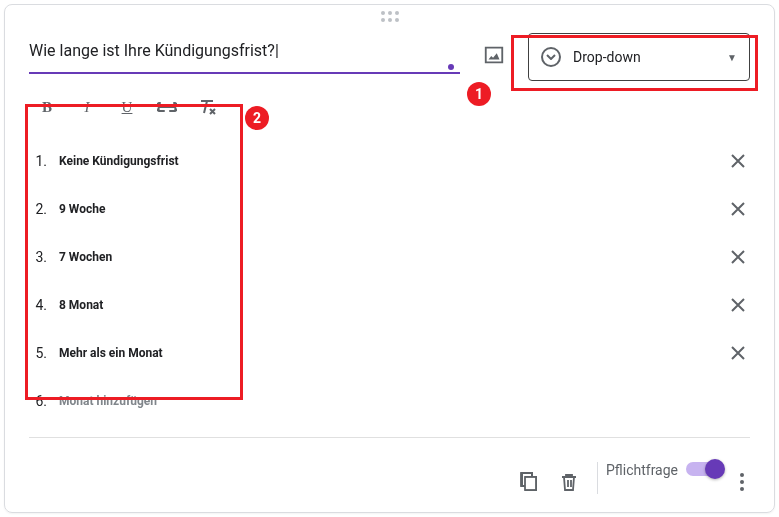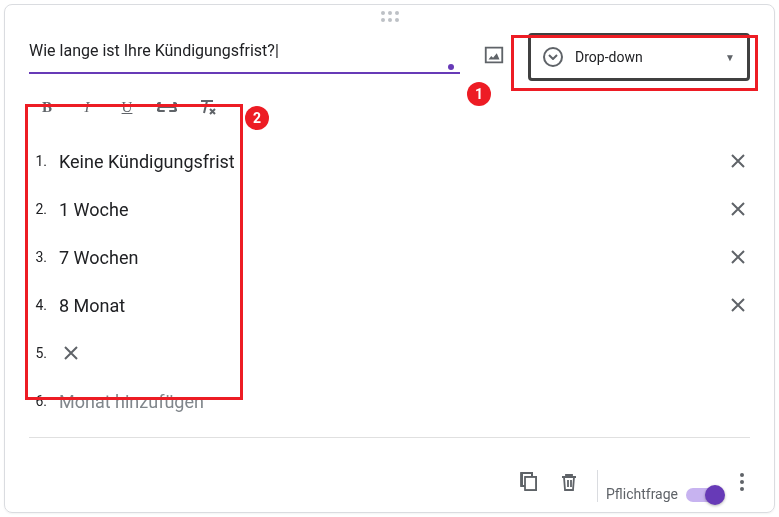--- a/index.html
+++ b/index.html
@@ -7,34 +7,34 @@
 .card { border: 1px solid #dadce0; border-radius: 8px; width: 771px; height: 509px; position: relative; box-shadow: 0 1px 2px rgba(0,0,0,0.05); }
 .drag-handle { position: absolute; top: 6px; left: 50%; transform: translateX(-50%); display: flex; flex-direction: column; gap: 3px; cursor: move; }
 .drag-handle-row { display: flex; gap: 3px; }
 .drag-dot { width: 4px; height: 4px; background: #bdc1c6; border-radius: 50%; }
 .top-section { display: flex; align-items: flex-start; padding: 24px 24px 0 24px; gap: 16px; }
 .question-wrap { flex: 1; position: relative; }
 .question-input { width: 100%; border: none; border-bottom: 2px solid #673ab7; font-size: 16px; padding: 12px 0; outline: none; background: transparent; color: #202124; }
 .question-cursor { display: inline-block; }
 .accent-dot { position: absolute; right: 6px; bottom: 4px; width: 6px; height: 6px; background: #673ab7; border-radius: 50%; }
 .image-btn { width: 36px; height: 36px; display: flex; align-items: center; justify-content: center; cursor: pointer; color: #5f6368; border-radius: 50%; margin-top: 8px; }
-.type-selector { width: 222px; height: 48px; border: 3px solid #404040; border-radius: 4px; display: flex; align-items: center; padding: 4px 12px; gap: 12px; cursor: pointer; margin-top: 4px; }
+.type-selector { width: 222px; height: 48px; border: 1px solid #404040; border-radius: 4px; display: flex; align-items: center; padding: 4px 12px; gap: 12px; cursor: pointer; margin-top: 4px; }
 .type-icon { width: 20px; height: 20px; border: 2px solid #5f6368; border-radius: 50%; display: flex; align-items: center; justify-content: center; flex-shrink: 0; }
 .type-label { flex: 1; font-size: 14px; color: #202124; }
 .type-arrow { color: #5f6368; font-size: 10px; }
 .toolbar { display: flex; gap: 4px; padding: 8px 24px 4px 24px; align-items: center; }
 .tb-btn { width: 36px; height: 36px; display: flex; align-items: center; justify-content: center; cursor: pointer; color: #5f6368; border-radius: 4px; font-family: serif; }
 .options { padding: 8px 24px 0 24px; }
 .option-row { display: flex; align-items: center; height: 48px; gap: 12px; }
 .opt-num { width: 18px; text-align: right; font-size: 14px; color: #202124; }
-.opt-text { flex: 1; font-size: 18px; color: #202124; }
+.opt-text { flex: 1; font-size: 12px; color: #202124; font-weight: bold; }
 .opt-placeholder { color: #80868b; }
 .opt-remove { width: 24px; height: 24px; cursor: pointer; color: #5f6368; display: flex; align-items: center; justify-content: center; font-size: 18px; }
 .bottom-divider { height: 1px; background: #e0e0e0; margin: 12px 24px 0 24px; }
-.footer { display: flex; align-items: flex-end; justify-content: flex-end; padding: 10px 12px 10px 24px; gap: 0; position: absolute; bottom: 0; left: 0; right: 0; }
+.footer { display: flex; align-items: flex-start; justify-content: flex-end; padding: 10px 12px 10px 24px; gap: 0; position: absolute; bottom: 0; left: 0; right: 0; }
 .footer-btn { width: 40px; height: 40px; display: flex; align-items: center; justify-content: center; cursor: pointer; color: #5f6368; border-radius: 50%; }
 .footer-sep { width: 1px; height: 32px; background: #dadce0; margin: 0 8px; }
 .required-label { font-size: 14px; color: #5f6368; margin-right: 8px; }
 .switch { width: 36px; height: 14px; background: #c7b3f0; border-radius: 7px; position: relative; cursor: pointer; }
 .switch-knob { width: 20px; height: 20px; background: #673ab7; border-radius: 50%; position: absolute; right: -3px; top: -3px; box-shadow: 0 1px 3px rgba(0,0,0,0.3); }
 .callout { position: absolute; border: 3px solid #ed1c24; }
 .callout-1 { left: 506px; top: 30px; width: 247px; height: 56px; }
 .callout-2 { left: 20px; top: 99px; width: 218px; height: 296px; }
 .badge { position: absolute; width: 24px; height: 24px; background: #ed1c24; color: #fff; border-radius: 50%; display: flex; align-items: center; justify-content: center; font-size: 14px; font-weight: bold; }
 .badge-1 { left: 462px; top: 77px; }
@@ -109,21 +109,21 @@
         <span class="opt-num">1.</span>
         <span class="opt-text">Keine Kündigungsfrist</span>
         <span class="opt-remove">
           <svg width="14" height="14" viewBox="0 0 14 14">
             <path stroke="#5f6368" stroke-width="2" d="M1 1l12 12M13 1L1 13"></path>
           </svg>
         </span>
       </div>
       <div class="option-row">
         <span class="opt-num">2.</span>
-        <span class="opt-text">1 Woche</span>
+        <span class="opt-text">9 Woche</span>
         <span class="opt-remove">
           <svg width="14" height="14" viewBox="0 0 14 14">
             <path stroke="#5f6368" stroke-width="2" d="M1 1l12 12M13 1L1 13"></path>
           </svg>
         </span>
       </div>
       <div class="option-row">
         <span class="opt-num">3.</span>
         <span class="opt-text">7 Wochen</span>
         <span class="opt-remove">
@@ -136,20 +136,21 @@
         <span class="opt-num">4.</span>
         <span class="opt-text">8 Monat</span>
         <span class="opt-remove">
           <svg width="14" height="14" viewBox="0 0 14 14">
             <path stroke="#5f6368" stroke-width="2" d="M1 1l12 12M13 1L1 13"></path>
           </svg>
         </span>
       </div>
       <div class="option-row">
         <span class="opt-num">5.</span>
+        <span class="opt-text">Mehr als ein Monat</span>
         <span class="opt-remove">
           <svg width="14" height="14" viewBox="0 0 14 14">
             <path stroke="#5f6368" stroke-width="2" d="M1 1l12 12M13 1L1 13"></path>
           </svg>
         </span>
       </div>
       <div class="option-row">
         <span class="opt-num">6.</span>
         <span class="opt-text opt-placeholder">Monat hinzufügen</span>
       </div>

